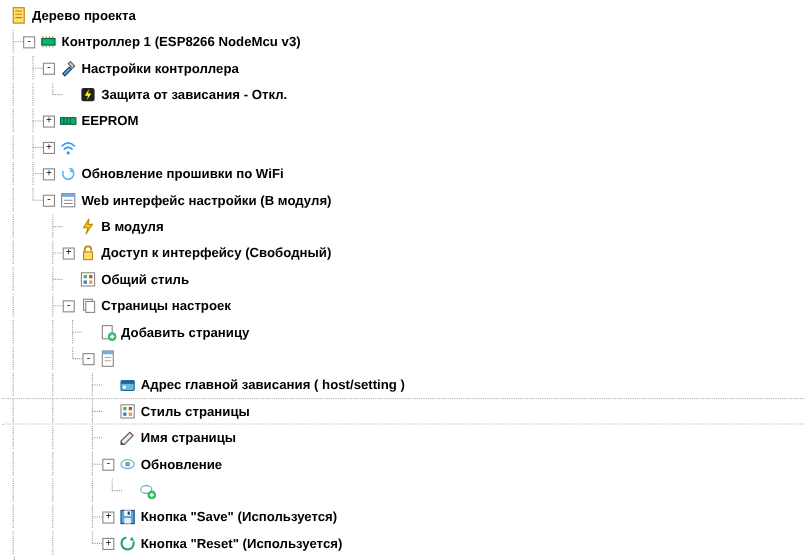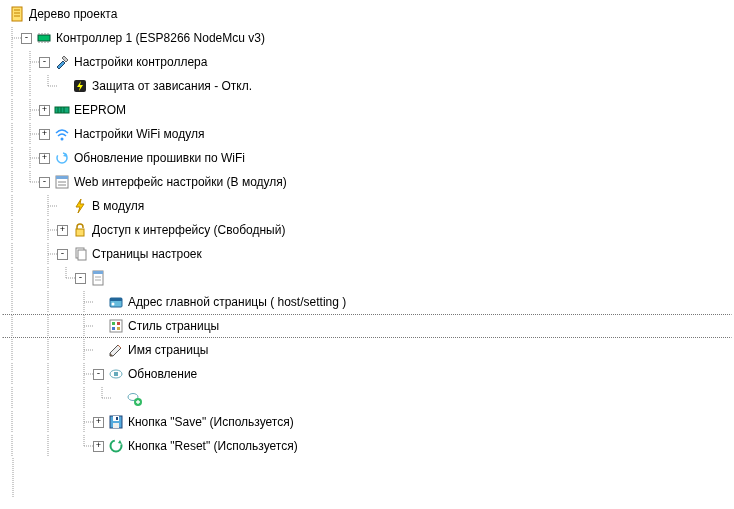--- a/index.html
+++ b/index.html
@@ -64,21 +64,21 @@
   .icon {
     width: 16px;
     height: 16px;
     display: inline-flex;
     align-items: center;
     justify-content: center;
     margin-right: 4px;
     flex: 0 0 auto;
   }
   .label {
-    font-weight: normal;
+    font-weight: bold;
   }
   .lines {
     stroke: #999;
     stroke-width: 1;
     stroke-dasharray: 1 1;
   }
 </style>
 </head>
 <body>
 
@@ -177,21 +177,20 @@
         </svg>
     </span>
     <span class="toggle">+</span>
     <span class="icon">
       <svg width="16" height="16">
           <path d="M2 7 Q8 1 14 7" stroke="#39f" fill="none" stroke-width="1.5"></path>
           <path d="M4 10 Q8 6 12 10" stroke="#39f" fill="none" stroke-width="1.5"></path>
           <circle cx="8" cy="13" r="1.5" fill="#39f"></circle>
         </svg>
     </span>
-    <span class="label">Настройки WiFi модуля</span>
   </div>
 
   <div class="row">
     <span class="indent" style="width:36px;">
       <svg width="36" height="22">
           <path class="lines" d="M9 0 V22 M27 0 V22 M27 11 H36"></path>
         </svg>
     </span>
     <span class="toggle">+</span>
     <span class="icon">
@@ -245,88 +244,122 @@
     <span class="toggle">+</span>
     <span class="icon">
       <svg width="16" height="16">
           <rect x="4" y="7" width="8" height="7" fill="#fd6" stroke="#b80"></rect>
           <path d="M5 7 V5 Q5 2 8 2 Q11 2 11 5 V6" fill="none" stroke="#b80" stroke-width="1.5"></path>
         </svg>
     </span>
     <span class="label">Доступ к интерфейсу (Свободный)</span>
   </div>
 
-
   <div class="row">
     <span class="indent" style="width:54px;">
       <svg width="54" height="22">
           <path class="lines" d="M9 0 V22 M45 0 V22 M45 11 H54"></path>
-        </svg>
-    </span>
-    <span class="toggle">-</span>
-    <span class="icon">
-      <svg width="16" height="16">
-          <rect x="4" y="2" width="8" height="10" fill="#fff" stroke="#888"></rect>
-          <rect x="6" y="4" width="8" height="10" fill="#fff" stroke="#888"></rect>
-        </svg>
-    </span>
-    <span class="label">Страницы настроек</span>
-  </div>
-
-
-  <div class="row">
-    <span class="indent" style="width:72px;">
-      <svg width="72" height="22">
-          <path class="lines" d="M9 0 V22 M45 0 V22 M63 0 V11 M63 11 H72"></path>
-        </svg>
-    </span>
-    <span class="toggle">-</span>
-    <span class="icon">
-      <svg width="16" height="16">
-          <rect x="3" y="1" width="10" height="14" fill="#fff" stroke="#888"></rect>
-          <rect x="3" y="1" width="10" height="3" fill="#7ad"></rect>
-          <line x1="5" y1="7" x2="11" y2="7" stroke="#aaa"></line>
-          <line x1="5" y1="10" x2="11" y2="10" stroke="#aaa"></line>
-        </svg>
-    </span>
-  </div>
-
-  <div class="row">
-    <span class="indent" style="width:90px;">
-      <svg width="90" height="22">
-          <path class="lines" d="M9 0 V22 M45 0 V22 M81 0 V22 M81 11 H90"></path>
-        </svg>
-    </span>
-    <span class="toggle-space"></span>
-    <span class="icon">
-      <svg width="16" height="16">
-          <rect x="2" y="4" width="12" height="9" rx="1" fill="#6bd" stroke="#269"></rect>
-          <rect x="2" y="4" width="12" height="3" fill="#269"></rect>
-          <circle cx="5" cy="10" r="1.5" fill="#fff"></circle>
-        </svg>
-    </span>
-    <span class="label">Адрес главной страницы ( host/setting )</span>
-  </div>
-
-  <div class="row selected">
-    <span class="indent" style="width:90px;">
-      <svg width="90" height="22">
-          <path class="lines" d="M9 0 V22 M45 0 V22 M81 0 V22 M81 11 H90"></path>
         </svg>
     </span>
     <span class="toggle-space"></span>
     <span class="icon">
       <svg width="16" height="16">
           <rect x="2" y="2" width="12" height="12" fill="#fff" stroke="#888"></rect>
           <rect x="4" y="4" width="3" height="3" fill="#4b5"></rect>
           <rect x="9" y="4" width="3" height="3" fill="#c44"></rect>
           <rect x="4" y="9" width="3" height="3" fill="#47c"></rect>
           <rect x="9" y="9" width="3" height="3" fill="#ca4"></rect>
         </svg>
     </span>
+    <span class="label">Общий стиль</span>
+  </div>
+
+  <div class="row">
+    <span class="indent" style="width:54px;">
+      <svg width="54" height="22">
+          <path class="lines" d="M9 0 V22 M45 0 V22 M45 11 H54"></path>
+        </svg>
+    </span>
+    <span class="toggle">-</span>
+    <span class="icon">
+      <svg width="16" height="16">
+          <rect x="4" y="2" width="8" height="10" fill="#fff" stroke="#888"></rect>
+          <rect x="6" y="4" width="8" height="10" fill="#fff" stroke="#888"></rect>
+        </svg>
+    </span>
+    <span class="label">Страницы настроек</span>
+  </div>
+
+  <div class="row">
+    <span class="indent" style="width:72px;">
+      <svg width="72" height="22">
+          <path class="lines" d="M9 0 V22 M45 0 V22 M63 0 V22 M63 11 H72"></path>
+        </svg>
+    </span>
+    <span class="toggle-space"></span>
+    <span class="icon">
+      <svg width="16" height="16">
+          <rect x="3" y="2" width="9" height="12" fill="#fff" stroke="#888"></rect>
+          <circle cx="12" cy="12" r="4" fill="#3b6"></circle>
+          <path d="M12 10 V14 M10 12 H14" stroke="#fff" stroke-width="1.5"></path>
+        </svg>
+    </span>
+    <span class="label">Добавить страницу</span>
+  </div>
+
+  <div class="row">
+    <span class="indent" style="width:72px;">
+      <svg width="72" height="22">
+          <path class="lines" d="M9 0 V22 M45 0 V22 M63 0 V11 M63 11 H72"></path>
+        </svg>
+    </span>
+    <span class="toggle">-</span>
+    <span class="icon">
+      <svg width="16" height="16">
+          <rect x="3" y="1" width="10" height="14" fill="#fff" stroke="#888"></rect>
+          <rect x="3" y="1" width="10" height="3" fill="#7ad"></rect>
+          <line x1="5" y1="7" x2="11" y2="7" stroke="#aaa"></line>
+          <line x1="5" y1="10" x2="11" y2="10" stroke="#aaa"></line>
+        </svg>
+    </span>
+  </div>
+
+  <div class="row">
+    <span class="indent" style="width:90px;">
+      <svg width="90" height="22">
+          <path class="lines" d="M9 0 V22 M45 0 V22 M81 0 V22 M81 11 H90"></path>
+        </svg>
+    </span>
+    <span class="toggle-space"></span>
+    <span class="icon">
+      <svg width="16" height="16">
+          <rect x="2" y="4" width="12" height="9" rx="1" fill="#6bd" stroke="#269"></rect>
+          <rect x="2" y="4" width="12" height="3" fill="#269"></rect>
+          <circle cx="5" cy="10" r="1.5" fill="#fff"></circle>
+        </svg>
+    </span>
+    <span class="label">Адрес главной зависания ( host/setting )</span>
+  </div>
+
+  <div class="row selected">
+    <span class="indent" style="width:90px;">
+      <svg width="90" height="22">
+          <path class="lines" d="M9 0 V22 M45 0 V22 M81 0 V22 M81 11 H90"></path>
+        </svg>
+    </span>
+    <span class="toggle-space"></span>
+    <span class="icon">
+      <svg width="16" height="16">
+          <rect x="2" y="2" width="12" height="12" fill="#fff" stroke="#888"></rect>
+          <rect x="4" y="4" width="3" height="3" fill="#4b5"></rect>
+          <rect x="9" y="4" width="3" height="3" fill="#c44"></rect>
+          <rect x="4" y="9" width="3" height="3" fill="#47c"></rect>
+          <rect x="9" y="9" width="3" height="3" fill="#ca4"></rect>
+        </svg>
+    </span>
     <span class="label">Стиль страницы</span>
   </div>
 
   <div class="row">
     <span class="indent" style="width:90px;">
       <svg width="90" height="22">
           <path class="lines" d="M9 0 V22 M45 0 V22 M81 0 V22 M81 11 H90"></path>
         </svg>
     </span>
     <span class="toggle-space"></span>

